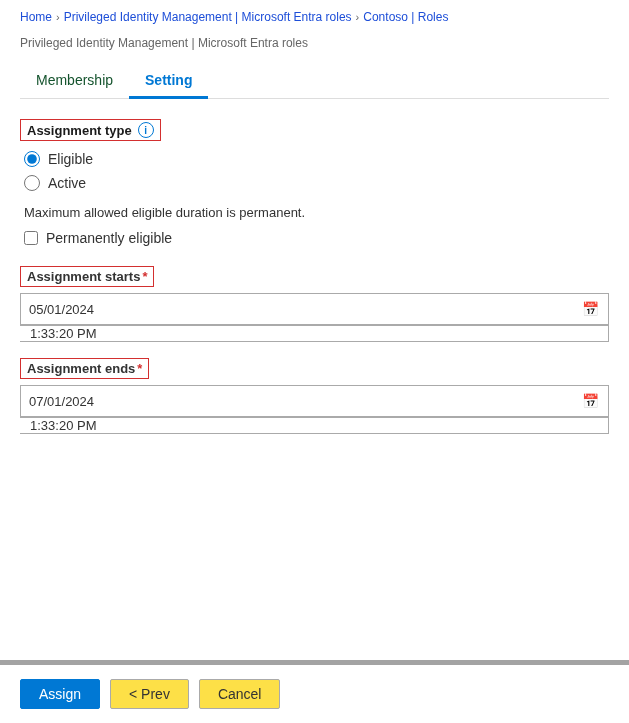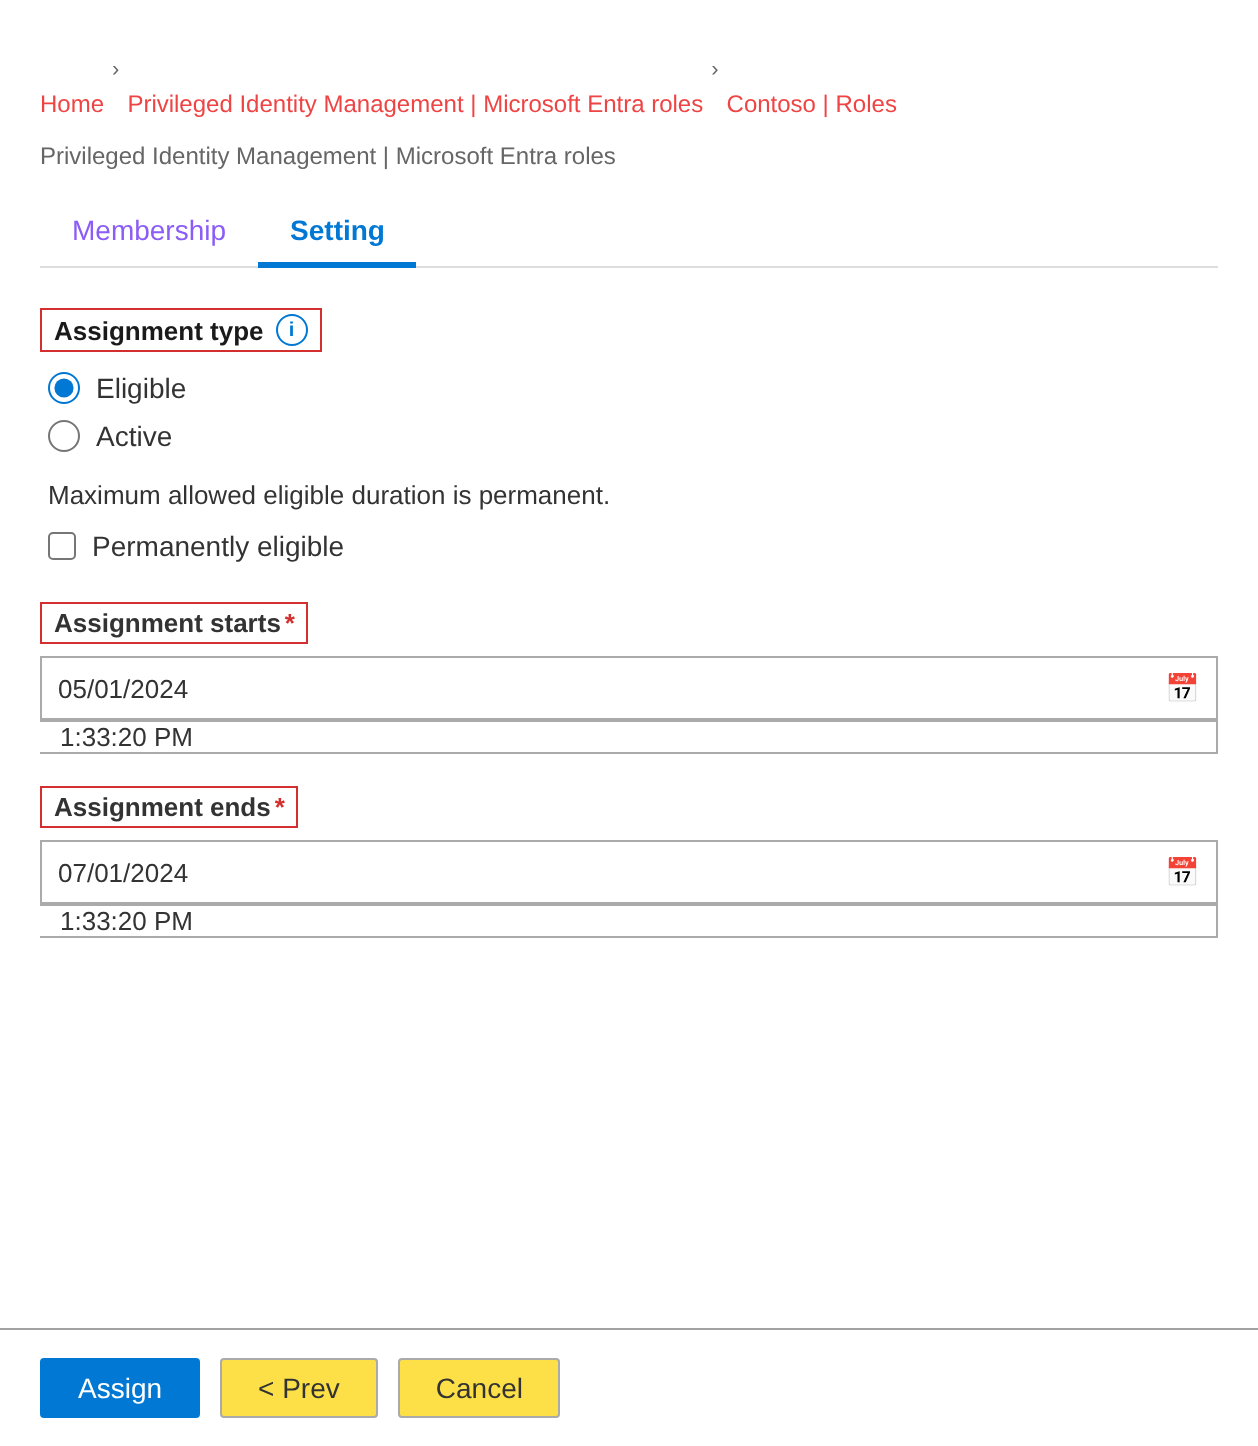--- a/index.html
+++ b/index.html
@@ -21,23 +21,22 @@
       padding: 10px 20px 6px 20px;
       font-size: 12px;
       color: #0078d4;
       gap: 4px;
     }
     .breadcrumb span.sep {
       color: #666;
       font-size: 11px;
     }
     .breadcrumb a {
-      color: #ef4444;
+      color: #1d4ed8;
       text-decoration: none;
-      margin-top: 35px;
     }
 
     .page-header {
       padding: 4px 20px 2px 20px;
     }
     .page-title {
       font-size: 24px;
       font-weight: 600;
       color: #1a1a1a;
       display: flex;
@@ -58,21 +57,21 @@
     .tabs {
       display: flex;
       border-bottom: 1px solid #ddd;
       margin: 12px 20px 0 20px;
       gap: 0;
     }
     .tab {
       padding: 8px 16px;
       cursor: pointer;
       font-size: 14px;
-      color: #8b5cf6;
+      color: #14532d;
       border-bottom: 3px solid transparent;
       margin-bottom: -1px;
       user-select: none;
     }
     .tab.active {
       color: #0078d4;
       border-bottom: 3px solid #0078d4;
       font-weight: 600;
     }
 
@@ -212,21 +211,21 @@
     .time-input-wrap input {
       border: none;
       outline: none;
       font-size: 13px;
       color: #333;
       background: transparent;
       width: 100%;
     }
 
     .footer {
-      border-top: 1px solid #a3a3a3;
+      border-top: 5px solid #a3a3a3;
       padding: 14px 20px;
       display: flex;
       align-items: center;
       gap: 10px;
       background: #fff;
     }
     .btn {
       padding: 6px 18px;
       font-size: 14px;
       cursor: pointer;

